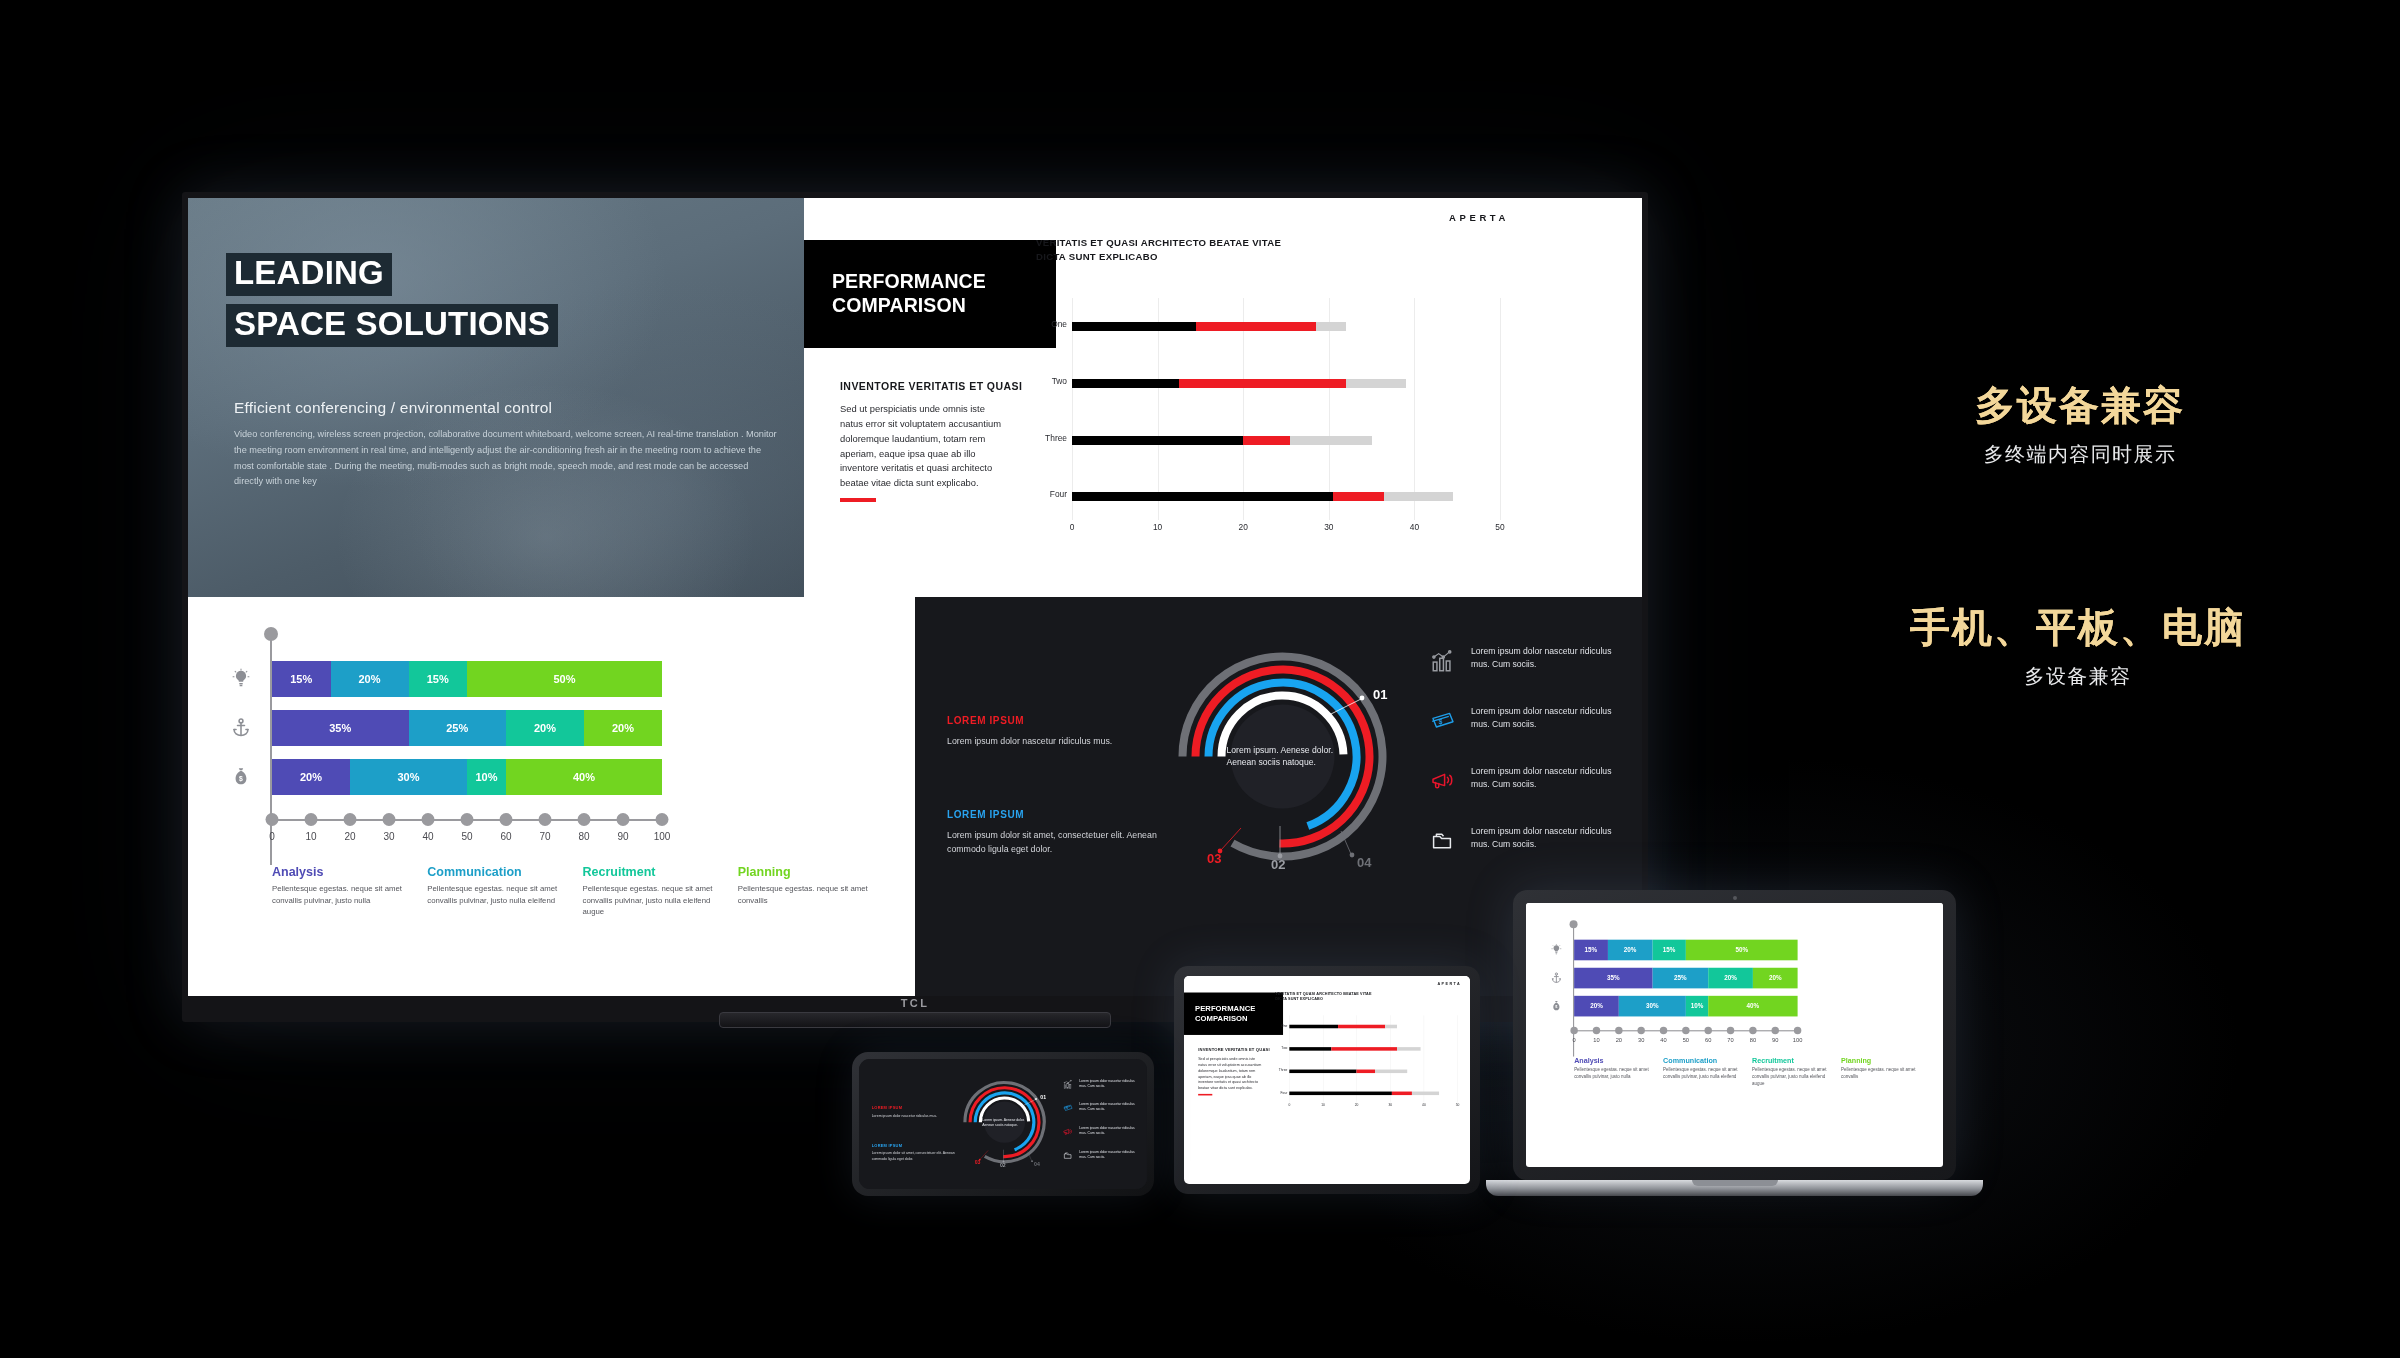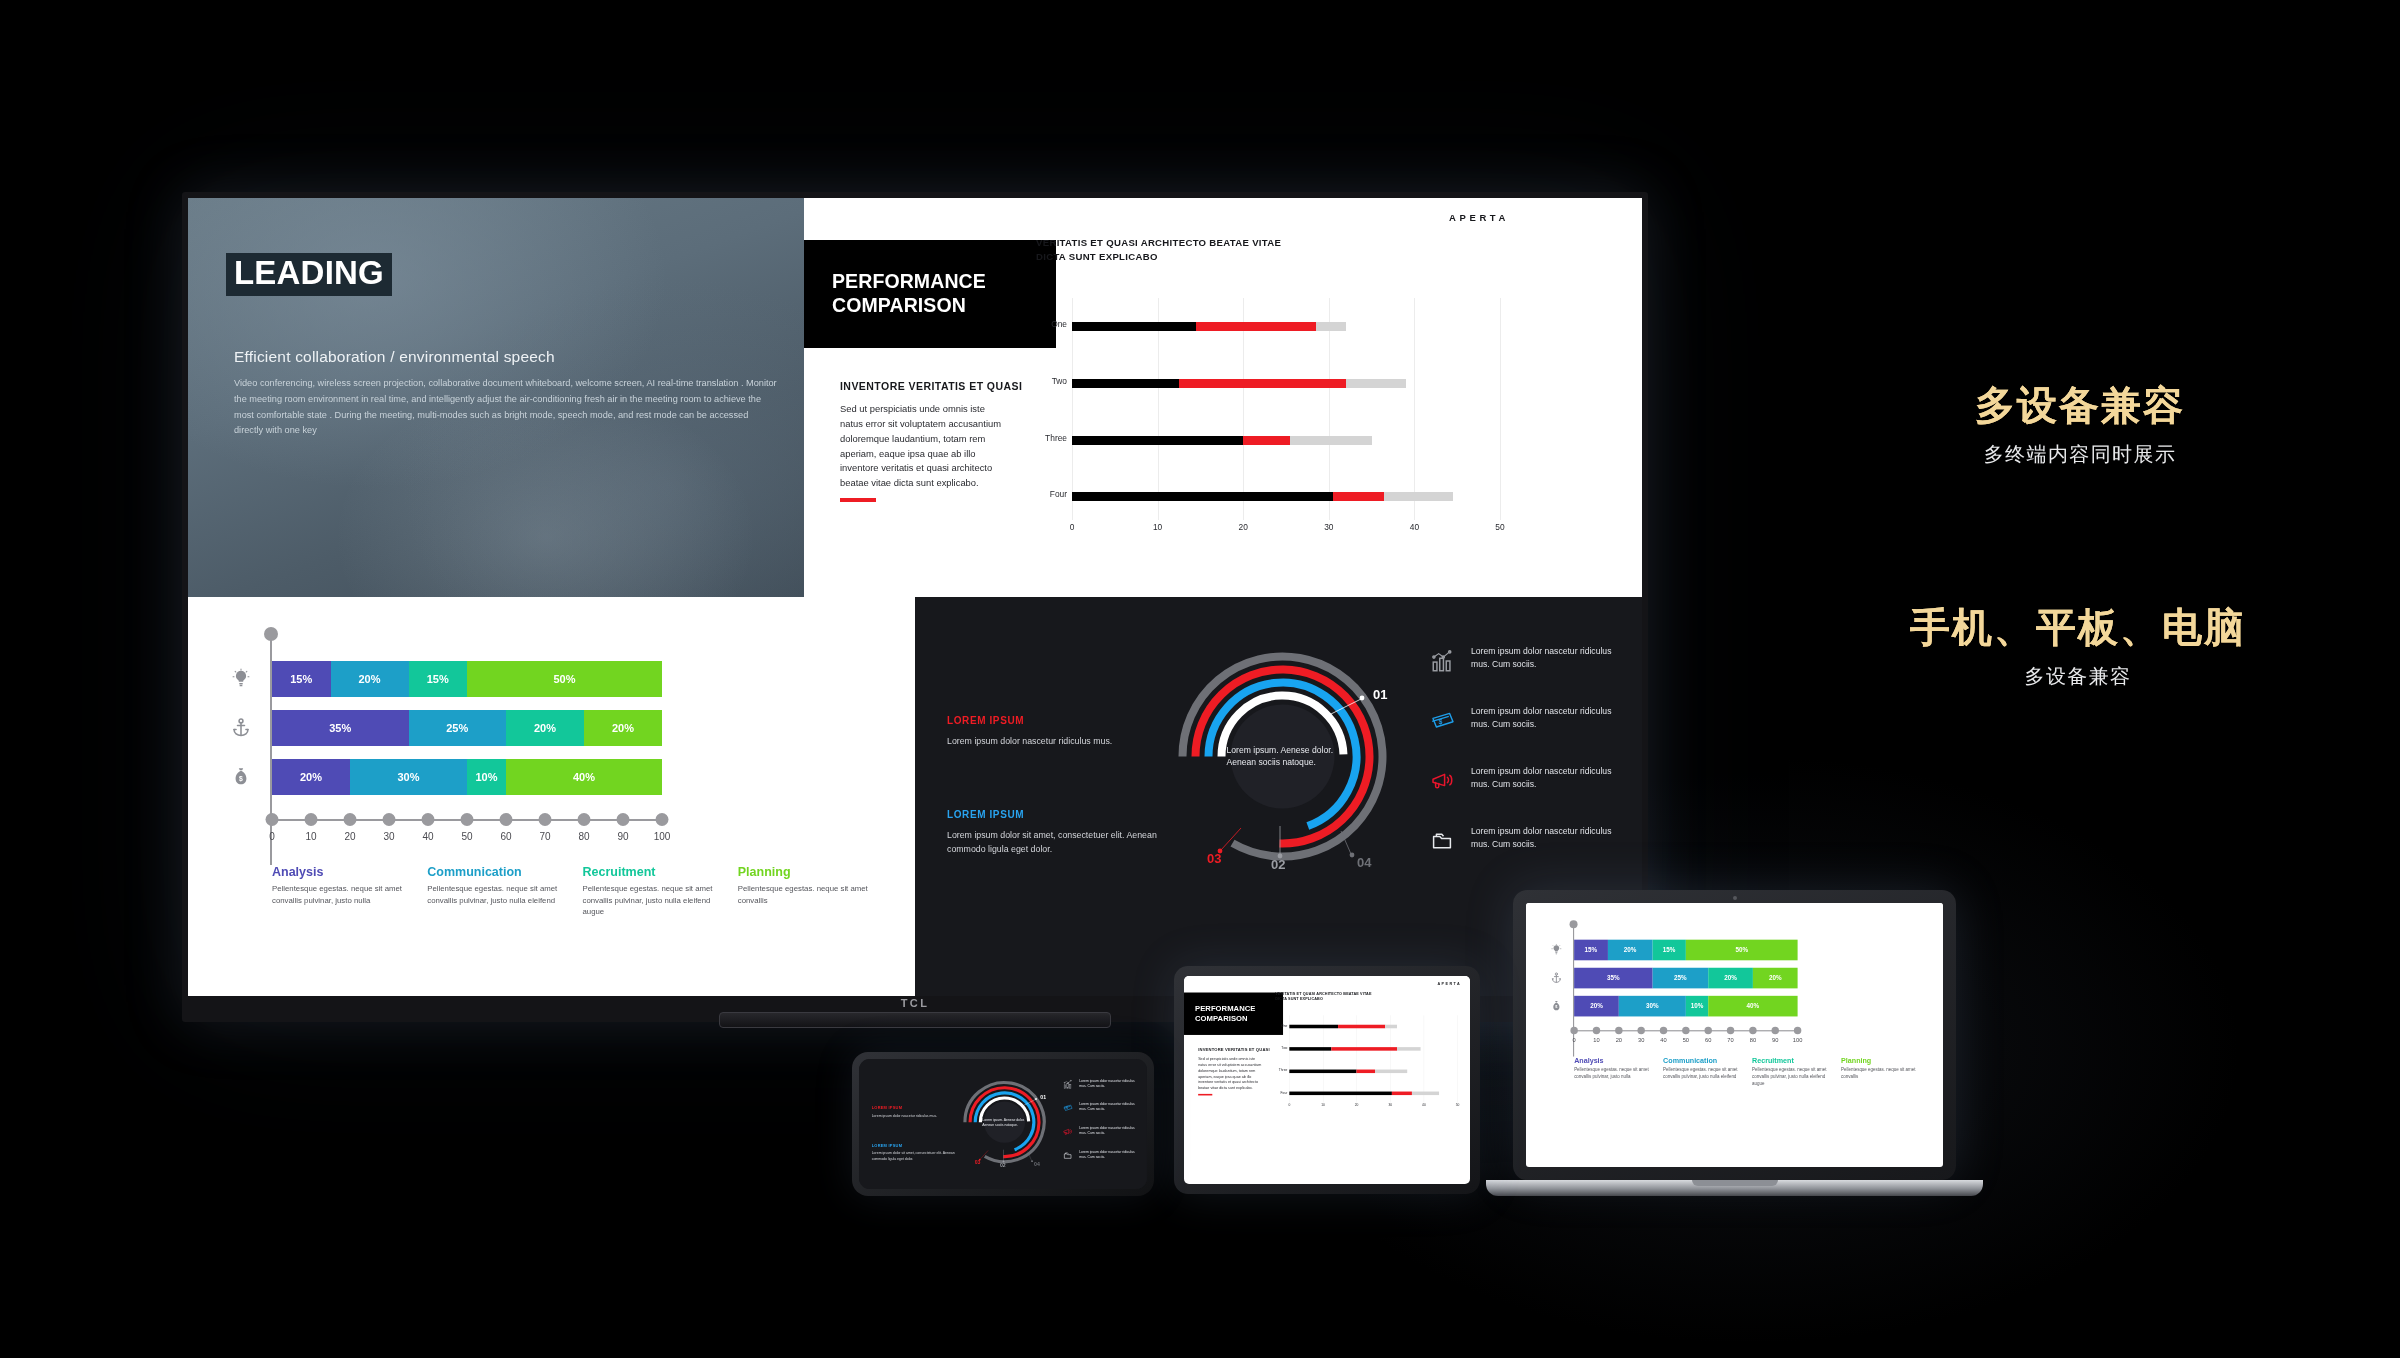--- a/index.html
+++ b/index.html
@@ -141,21 +141,22 @@
   <div class="ambient"></div>
 
   <div class="tv">
     <div class="tv-bezel"></div>
     <div class="tv-screen">
 
       <div class="quad q-tl">
         <div class="hero">
           <div class="hero-inner">
             <div><span class="hl hl-dark">LEADING</span></div>
-            <div class="hero-sub">Efficient collaboration / environmental speech</div>
+            <div><span class="hl hl-dark">SPACE SOLUTIONS</span></div>
+            <div class="hero-sub">Efficient conferencing / environmental control</div>
             <div class="hero-body">Video conferencing, wireless screen projection, collaborative document whiteboard, welcome screen, AI real-time translation . Monitor the meeting room environment in real time, and intelligently adjust the air-conditioning fresh air in the meeting room to achieve the most comfortable state . During the meeting, multi-modes such as bright mode, speech mode, and rest mode can be accessed directly with one key</div>
           </div>
         </div>
       </div>
 
       <div class="quad q-tr">
         <div class="pc">
           <div class="pc-logo">APERTA</div>
           <div class="pc-title">
             <span>PERFORMANCE</span>

